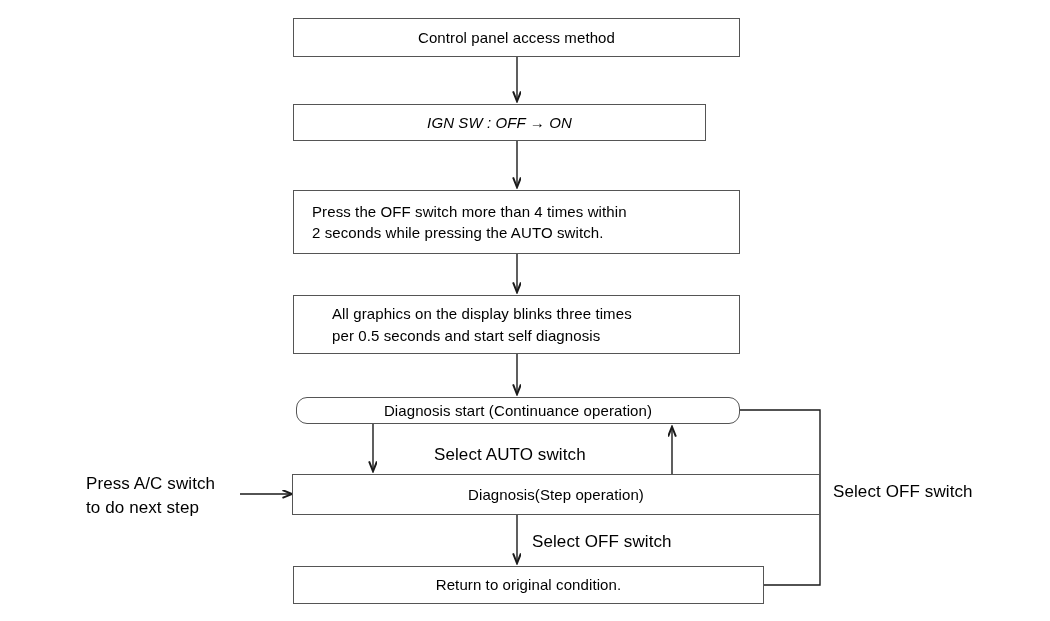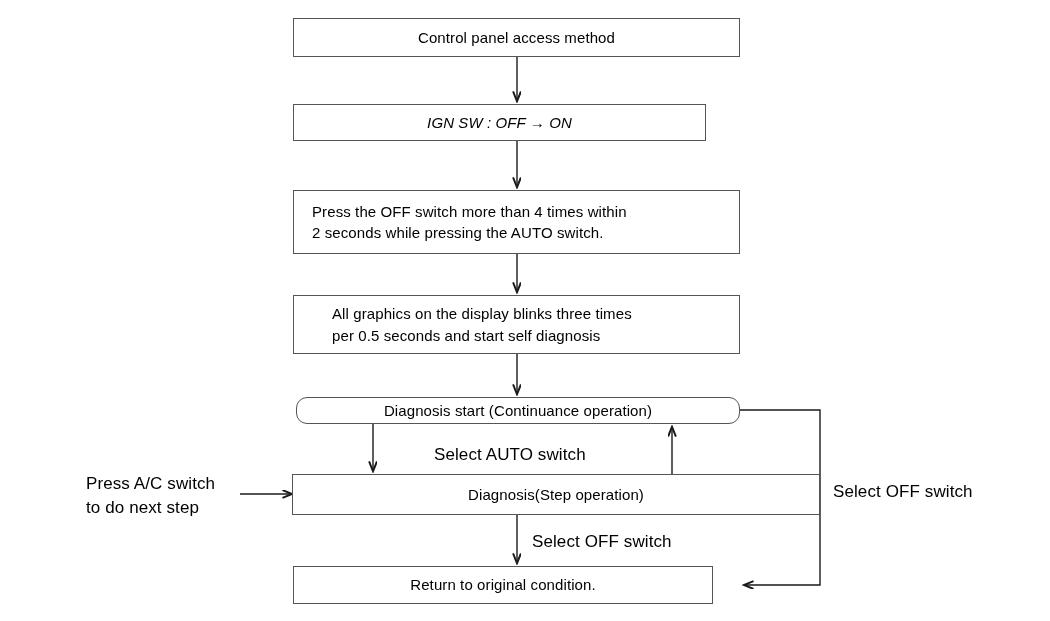--- a/index.html
+++ b/index.html
@@ -115,21 +115,21 @@
   </div>
 
   <div class="node center" style="left:296px; top:397px; width:444px; height:27px;border-radius:11px;">
     <span class="txt">Diagnosis start (Continuance operation)</span>
   </div>
 
   <div class="node center" style="left:292px; top:474px; width:528px; height:41px;">
     <span class="txt">Diagnosis(Step operation)</span>
   </div>
 
-  <div class="node center" style="left:293px; top:566px; width:420px; height:38px;">
+  <div class="node center" style="left:293px; top:566px; width:471px; height:38px;">
     <span class="txt">Return to original condition.</span>
   </div>
 
   <div class="edge-label" style="left:434px; top:443px;">Select AUTO switch</div>
 
   <div class="edge-label" style="left:532px; top:530px;">Select OFF switch</div>
 
   <div class="edge-label" style="left:833px; top:480px;">Select OFF switch</div>
 
   <div class="edge-label" style="left:86px; top:472px;">Press A/C switch

